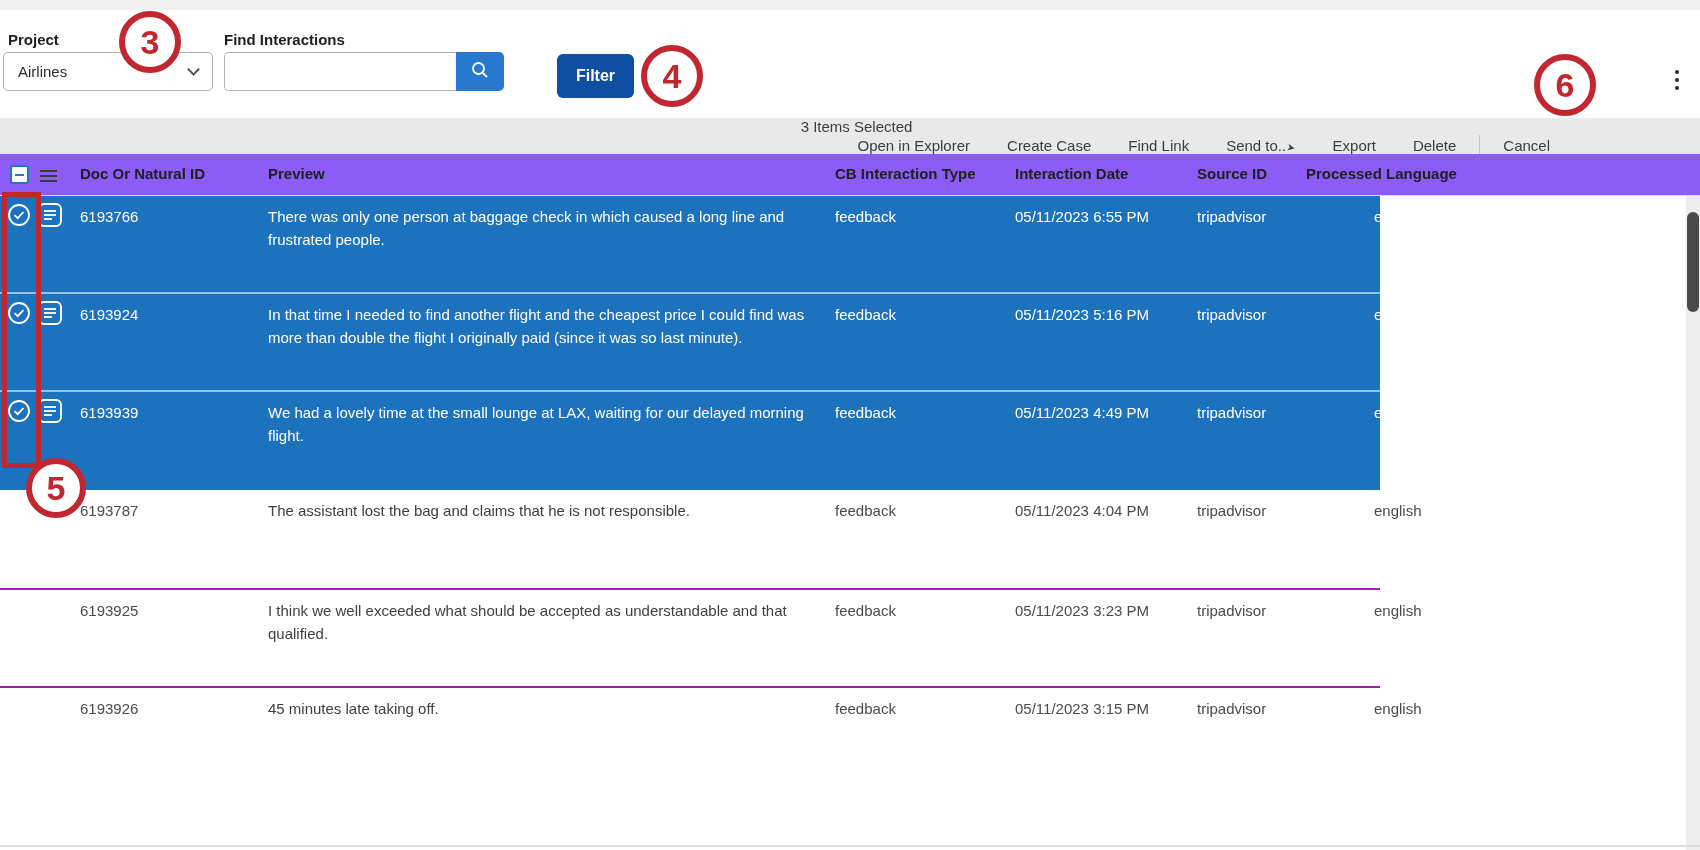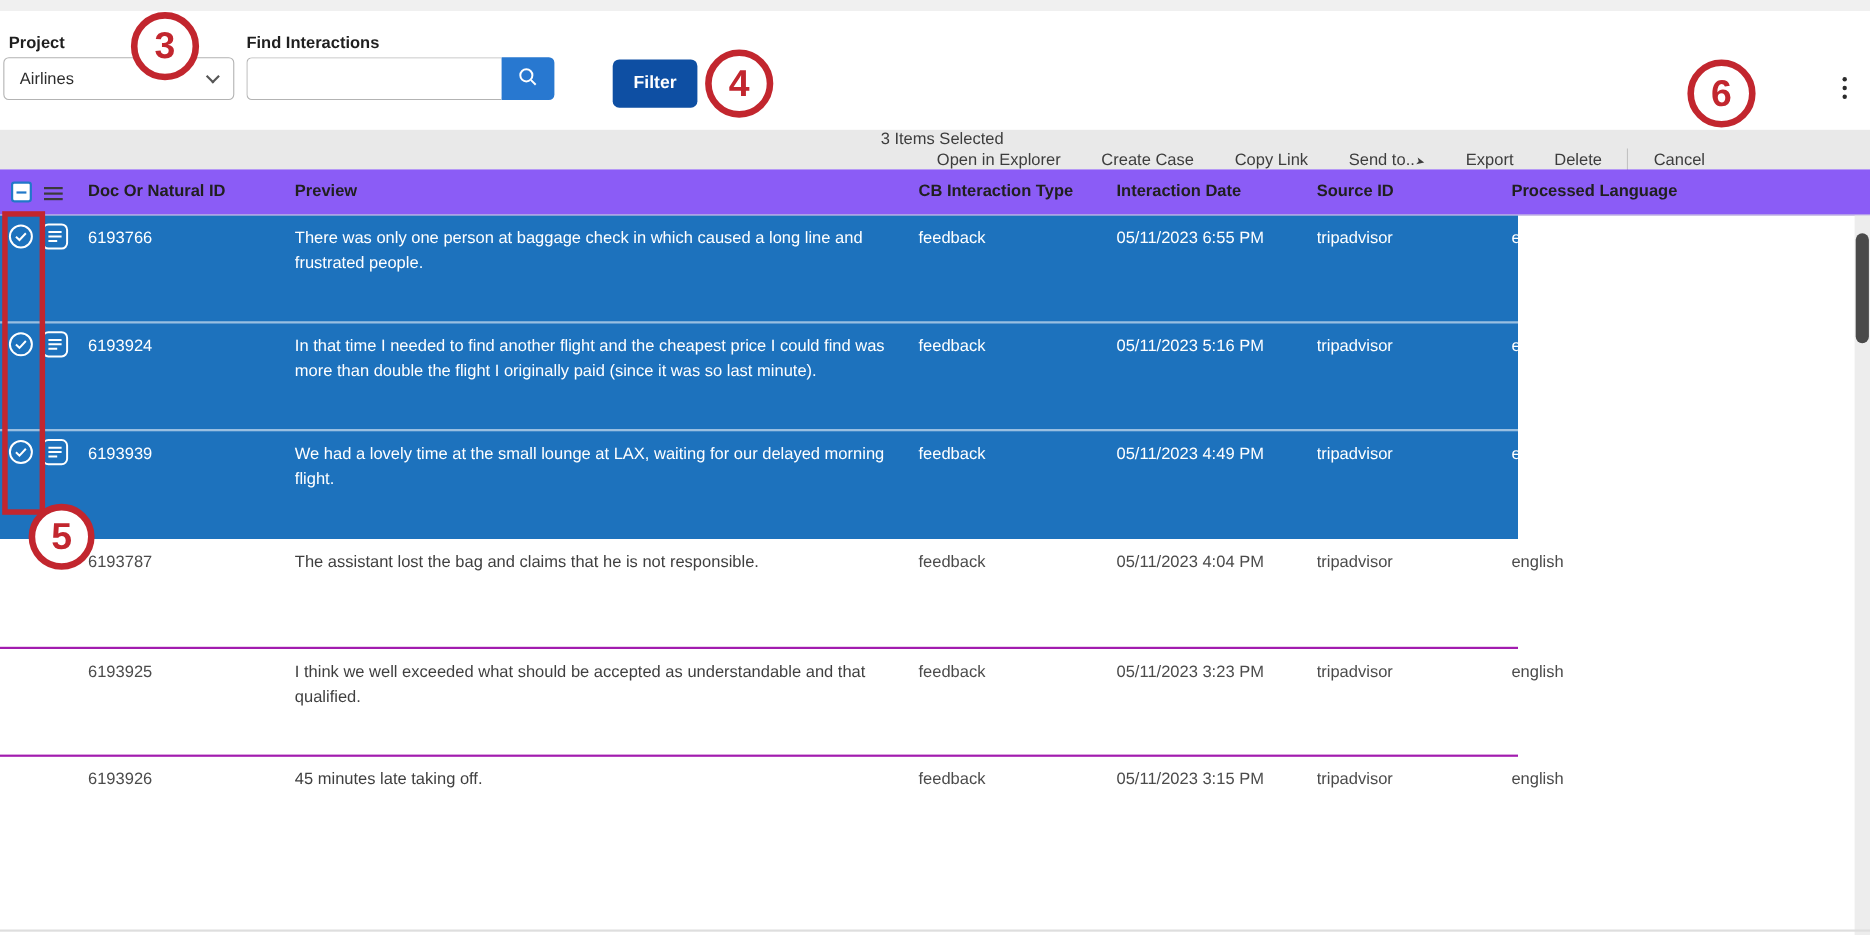--- a/index.html
+++ b/index.html
@@ -63,21 +63,21 @@
   .send-arrow { font-size:10px; color:#3d3d3d; display:inline-block; transform:rotate(12deg); margin-left:1px; }
   .action-divider { width:1px; height:20px; background:#c2c2c2; margin:0 -14px; }
 
   
   .tbl-header {
     position:absolute; left:0; top:154px; width:1700px; height:42px;
     background:#8b5cf6; border-bottom:1px solid #dcdcdc;
   }
   .hcell { position:absolute; top:11px; font-size:15px; font-weight:bold; color:#202020; white-space:nowrap; cursor:pointer; }
   .hc-0 { left:80px; } .hc-1 { left:268px; } .hc-2 { left:835px; }
-  .hc-3 { left:1015px; } .hc-4 { left:1197px; } .hc-5 { left:1374px; }
+  .hc-3 { left:1015px; } .hc-4 { left:1197px; } .hc-5 { left:1306px; }
   .hdr-checkbox {
     position:absolute; left:10px; top:11px; width:19px; height:19px;
     border:2px solid #2178c9; border-radius:3px; background:#fff; cursor:pointer;
     display:flex; align-items:center; justify-content:center;
   }
   .hdr-checkbox .dash { width:9px; height:2px; background:#2178c9; }
   .hdr-burger { position:absolute; left:40px; top:13px; width:17px; cursor:pointer; }
   .hdr-burger i { display:block; height:2px; background:#3a3a3a; margin:3px 0; }
 
   .rows { position:absolute; left:0; top:196px; width:1700px; }
@@ -148,21 +148,21 @@
   <i></i>
     <i></i>
     <i></i>
 </div>
 
 <div class="sel-bar">
   <span class="sel-count">3 Items Selected</span>
   <div class="sel-actions">
     <span class="action">Open in Explorer</span>
     <span class="action">Create Case</span>
-    <span class="action">Copy Link</span>
+    <span class="action">Find Link</span>
     <span class="action"><span>Send to..</span><span class="send-arrow">➤</span></span>
     <span class="action">Export</span>
     <span class="action">Delete</span>
     <span class="action-divider"></span>
     <span class="action">Cancel</span>
   </div>
 </div>
 
 <div class="tbl-header">
   <div class="hdr-checkbox">

